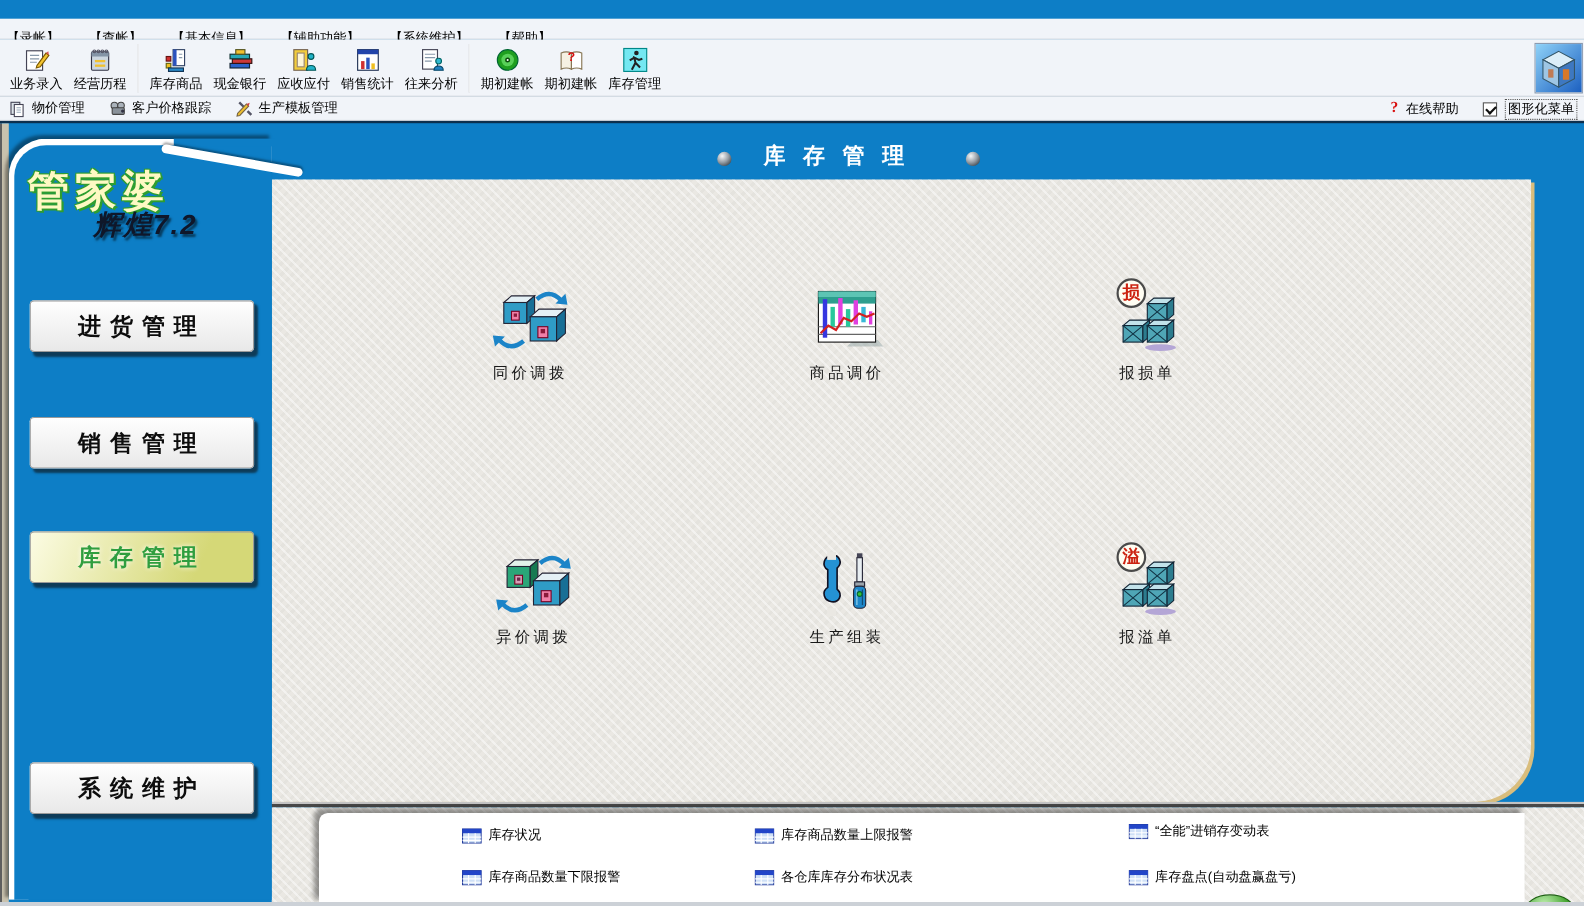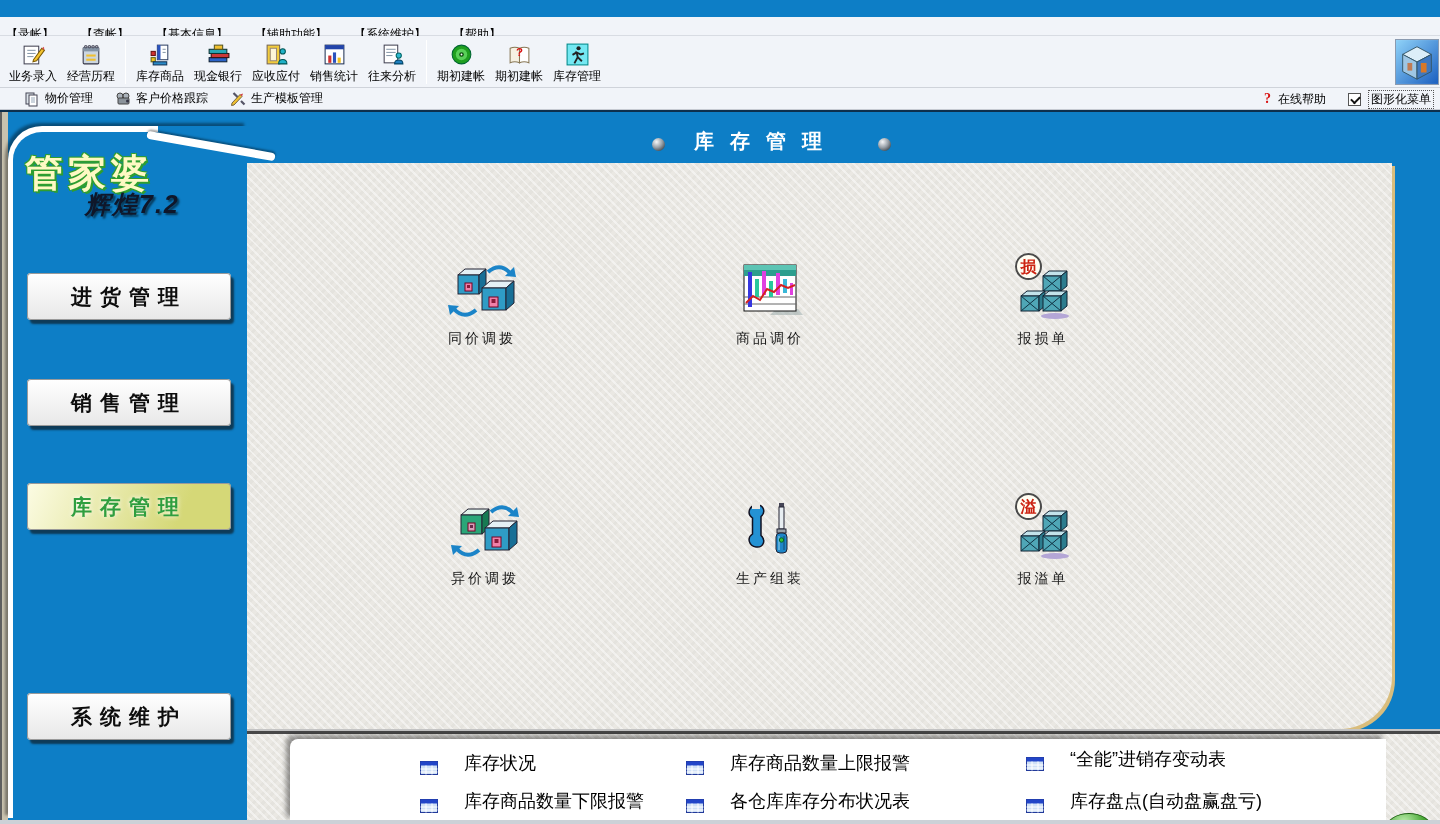--- a/index.html
+++ b/index.html
@@ -28,21 +28,21 @@
   .toolbar { position:absolute; left:0; top:36px; width:1440px; height:52px; background:#f1f4f9;
     border-bottom:1px solid #cfd3da; display:flex; align-items:center; padding-left:4px; }
   .tb-btn { width:58px; height:46px; display:flex; flex-direction:column; align-items:center;
     justify-content:flex-end; gap:1px; font-size:12px; cursor:pointer; }
   .tb-btn svg { width:25px; height:25px; }
   .tb-sep { width:1px; height:44px; background:#b6bac2; border-right:1px solid #fff; margin:0 5px; }
   .cube-logo { position:absolute; right:1px; top:3px; width:44px; height:46px; border:1px solid #8a9ab0; }
 
   
   .toolbar2 { position:absolute; left:0; top:88px; width:1440px; height:22px; background:#f1f4f9;
-    border-bottom:1px solid #c6cad2; display:flex; align-items:center; gap:22px; padding-left:24px; font-size:12px; }
+    border-bottom:1px solid #c6cad2; display:flex; align-items:center; gap:22px; padding-left:8px; font-size:12px; }
   .tb2-item { display:flex; align-items:center; gap:5px; cursor:pointer; }
   .tb2-item svg { width:16px; height:16px; }
   .tb2-right { position:absolute; right:6px; top:0; height:22px; display:flex; align-items:center; gap:7px; }
   .help-q { color:#d81010; font-weight:bold; font-size:14px; font-family:"Liberation Serif",serif; }
   .checkbox { width:13px; height:13px; background:#fff; border:1px solid #555; position:relative; cursor:pointer; }
   .checkbox::after { content:""; position:absolute; left:2px; top:2px; width:7px; height:4px;
     border-left:2px solid #111; border-bottom:2px solid #111; transform:rotate(-45deg); }
   .gm-label { border:1px dotted #555; padding:0 2px; cursor:pointer; }
 
   
@@ -73,21 +73,21 @@
   .t3{left:168px;top:336px} .t4{left:453px;top:336px} .t5{left:726px;top:336px}
   .badge { position:absolute; left:42px; top:-6px; width:27px; height:27px; background:#fffdf2;
     border:2px solid #4a4a4a; border-radius:50%; color:#cc2211; font-size:16px; font-weight:bold;
     line-height:24px; text-align:center; font-family:"Liberation Serif",serif; }
 
   .hr-line { position:absolute; left:247px; top:617px; width:1193px; height:5px;
     background:linear-gradient(#c4c4c4 0 2px,#484848 2px 5px); }
   .gray-bottom { position:absolute; left:247px; top:622px; width:1193px; height:92px; }
   .bottom-panel { position:absolute; left:290px; top:627px; width:1096px; height:82px; background:#fff;
     border-top-left-radius:8px; box-shadow:-4px -4px 5px rgba(0,0,0,.4); }
-  .link { position:absolute; display:flex; align-items:flex-end; gap:26px; font-size:18px; color:#000; cursor:pointer; }
+  .link { position:absolute; display:flex; align-items:center; gap:6px; font-size:12px; color:#000; cursor:pointer; }
   .link svg { width:18px; height:14px; }
   .l0{left:130px;top:12px} .l1{left:396px;top:12px} .l2{left:736px;top:8px}
   .l3{left:130px;top:50px} .l4{left:396px;top:50px} .l5{left:736px;top:50px}
   .green-orb { position:absolute; left:1386px; top:701px; width:46px; height:30px; border-radius:50%;
     background:radial-gradient(circle at 38% 32%,#c2f0b2,#49a836 60%,#287618); border:1px solid #1d5f12; }
   .bottom-edge { position:absolute; left:0; top:708px; width:1440px; height:6px; background:#ccd1d7; }
 
   
   .sidebar { position:absolute; left:8px; top:14px; width:239px; height:692px; background:#0d7ec6;
     border-top:6px solid #fff; border-left:5px solid #fff; border-top-left-radius:34px;

